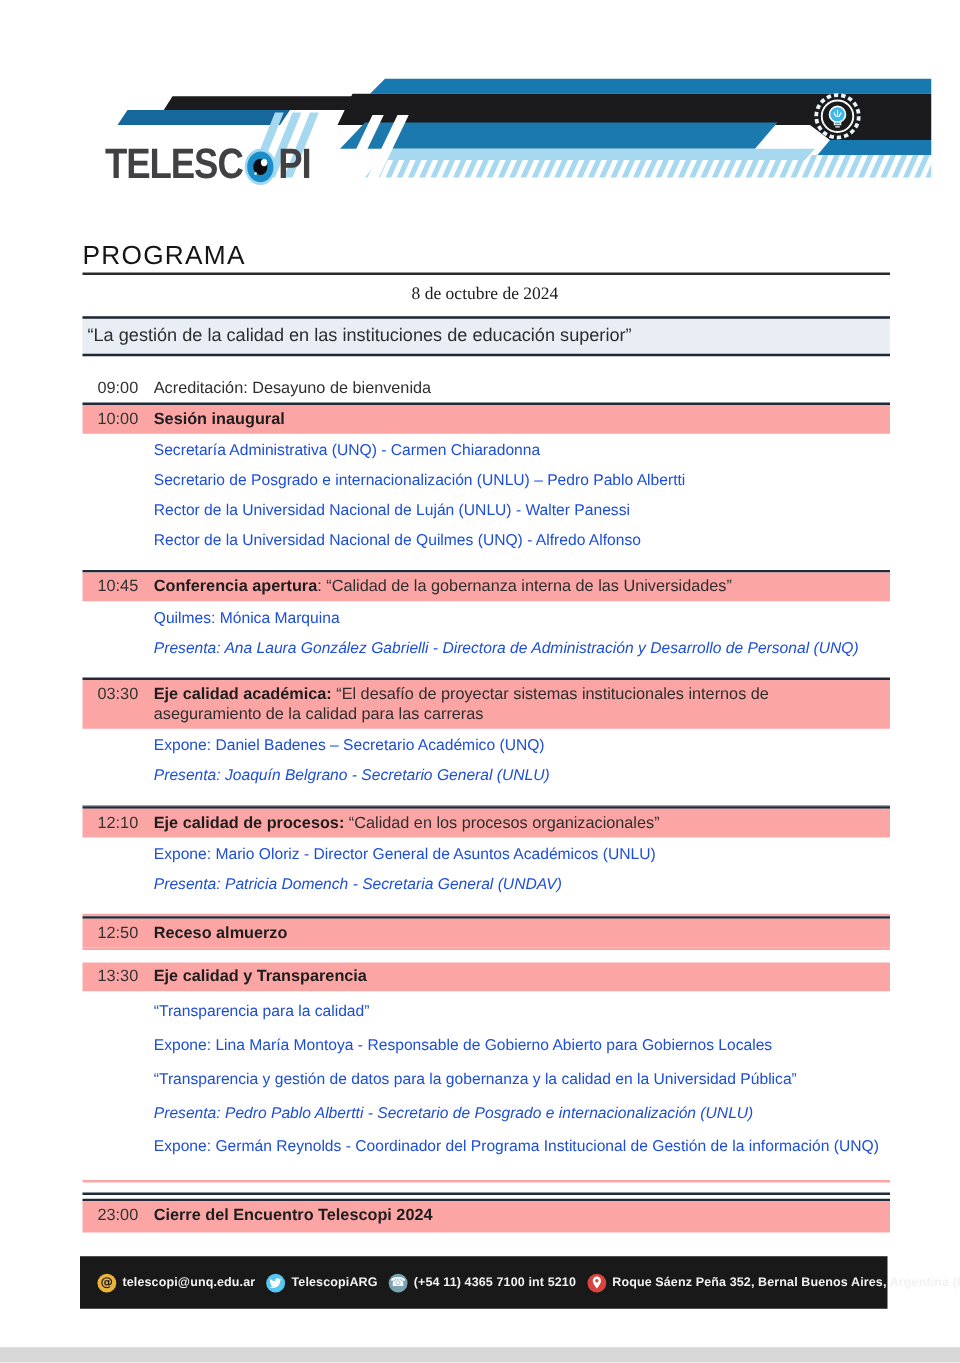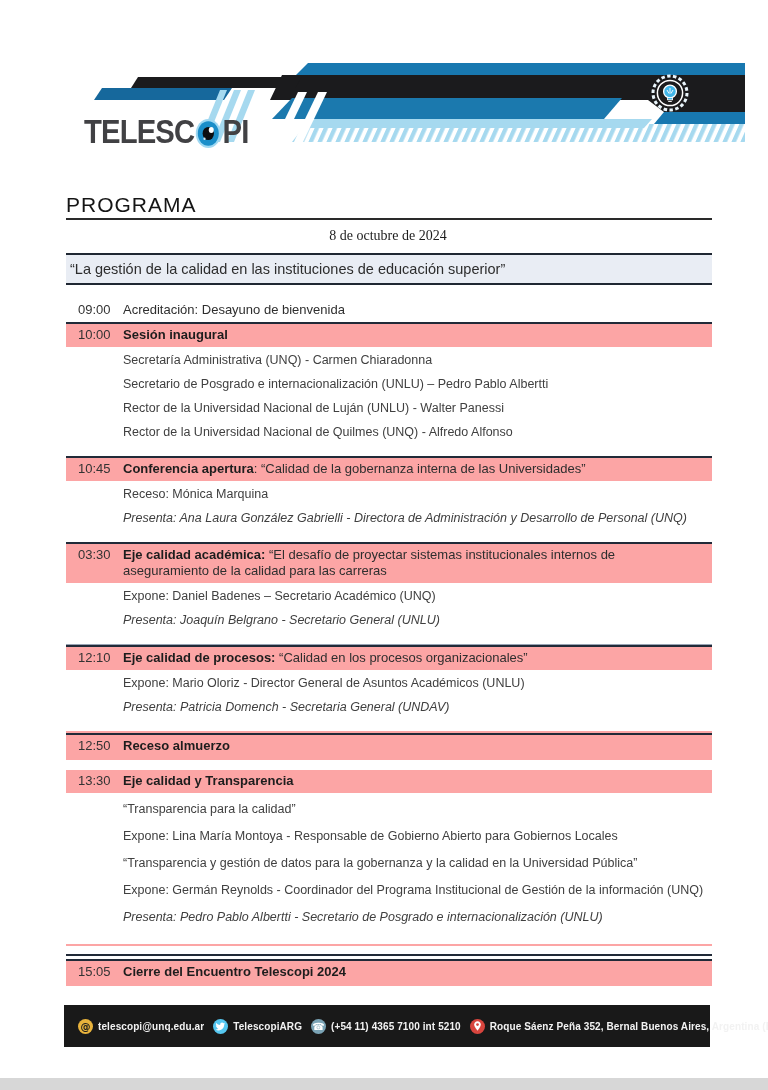--- a/index.html
+++ b/index.html
@@ -40,21 +40,21 @@
   .slot.gap{margin-top:10px;}
   .slot.bt{border-top:2px solid #212a38;}
   .slot.bb{border-bottom:2px solid #fca5a5;}
   .slot.bbt{border-bottom:1px solid #98a3b3;}
   .slot-head{display:flex;padding:3px 0 4px;}
   .slot.hl .slot-head{background:#fca5a5;}
   .time{flex:0 0 45px;padding-left:12px;font-size:13px;color:#333;line-height:16px;}
   .stitle{flex:1;font-size:13px;color:#2e2e2e;line-height:16px;padding-right:10px;}
   .stitle b{font-weight:700;color:#1d1d1d;}
   .details{padding:0 4px 8px 57px;}
-  .detail{margin:5px 0 8px;font-size:12.5px;line-height:16px;color:#404040;white-space:nowrap;}
+  .detail{margin:5px 0 8px;font-size:12.5px;line-height:16px;color:#1d4ed8;white-space:nowrap;}
   .detail.it{font-style:italic;}
   .slot.wide .detail{margin:8px 0 11px;}
   .pre-rule{border-top:2px solid #212a38;margin:8px 0 3px;height:0;}
   
   footer{
     position:absolute;left:64px;top:1005px;width:646px;height:42px;
     background:#191919;display:flex;align-items:center;box-sizing:border-box;
     padding:0 14px;gap:9px;color:#f2f2f2;font-size:10px;font-weight:700;
     letter-spacing:.1px;white-space:nowrap;
   }
@@ -149,21 +149,21 @@
             <div class="detail">Rector de la Universidad Nacional de Luján (UNLU) - Walter Panessi</div>
             <div class="detail">Rector de la Universidad Nacional de Quilmes (UNQ) -  Alfredo Alfonso</div>
           </div>
         </section>
         <section class="slot hl bt">
           <div class="slot-head">
             <span class="time">10:45</span>
             <span class="stitle"><b>Conferencia apertura</b>: “Calidad de la gobernanza interna de las Universidades”</span>
           </div>
           <div class="details">
-            <div class="detail">Receso: Mónica Marquina</div>
+            <div class="detail">Quilmes: Mónica Marquina</div>
             <div class="detail it">Presenta: Ana Laura González Gabrielli - Directora de Administración y Desarrollo de Personal (UNQ)</div>
           </div>
         </section>
         <section class="slot hl bt bbt">
           <div class="slot-head">
             <span class="time">03:30</span>
             <span class="stitle"><b>Eje calidad académica:</b> “El desafío de proyectar sistemas institucionales internos de aseguramiento de la calidad para las carreras</span>
           </div>
           <div class="details">
             <div class="detail">Expone: Daniel Badenes – Secretario Académico (UNQ)</div>
@@ -188,28 +188,28 @@
         </section>
         <section class="slot hl bb gap wide">
           <div class="slot-head">
             <span class="time">13:30</span>
             <span class="stitle"><b>Eje calidad y Transparencia</b></span>
           </div>
           <div class="details">
             <div class="detail">“Transparencia para la calidad”</div>
             <div class="detail">Expone: Lina María Montoya - Responsable de Gobierno Abierto para Gobiernos Locales</div>
             <div class="detail">“Transparencia y gestión de datos para la gobernanza y la calidad en la Universidad Pública”</div>
+            <div class="detail it">Presenta: Pedro Pablo Albertti - Secretario de Posgrado e internacionalización (UNLU)</div>
             <div class="detail"> Expone: Germán Reynolds -  Coordinador del Programa Institucional de Gestión de la información (UNQ)</div>
-            <div class="detail it">Presenta: Pedro Pablo Albertti - Secretario de Posgrado e internacionalización (UNLU)</div>
           </div>
         </section>
         <div class="pre-rule"></div>
         <section class="slot hl bt bb">
           <div class="slot-head">
-            <span class="time">15:05</span>
+            <span class="time">23:00</span>
             <span class="stitle"><b>Cierre del Encuentro Telescopi 2024</b></span>
           </div>
         </section>
       </div>
   </main>
 
   <footer id="footer">
       <span class="fitem">
         <span class="fic mail">@</span>
         <span>telescopi@unq.edu.ar</span>

